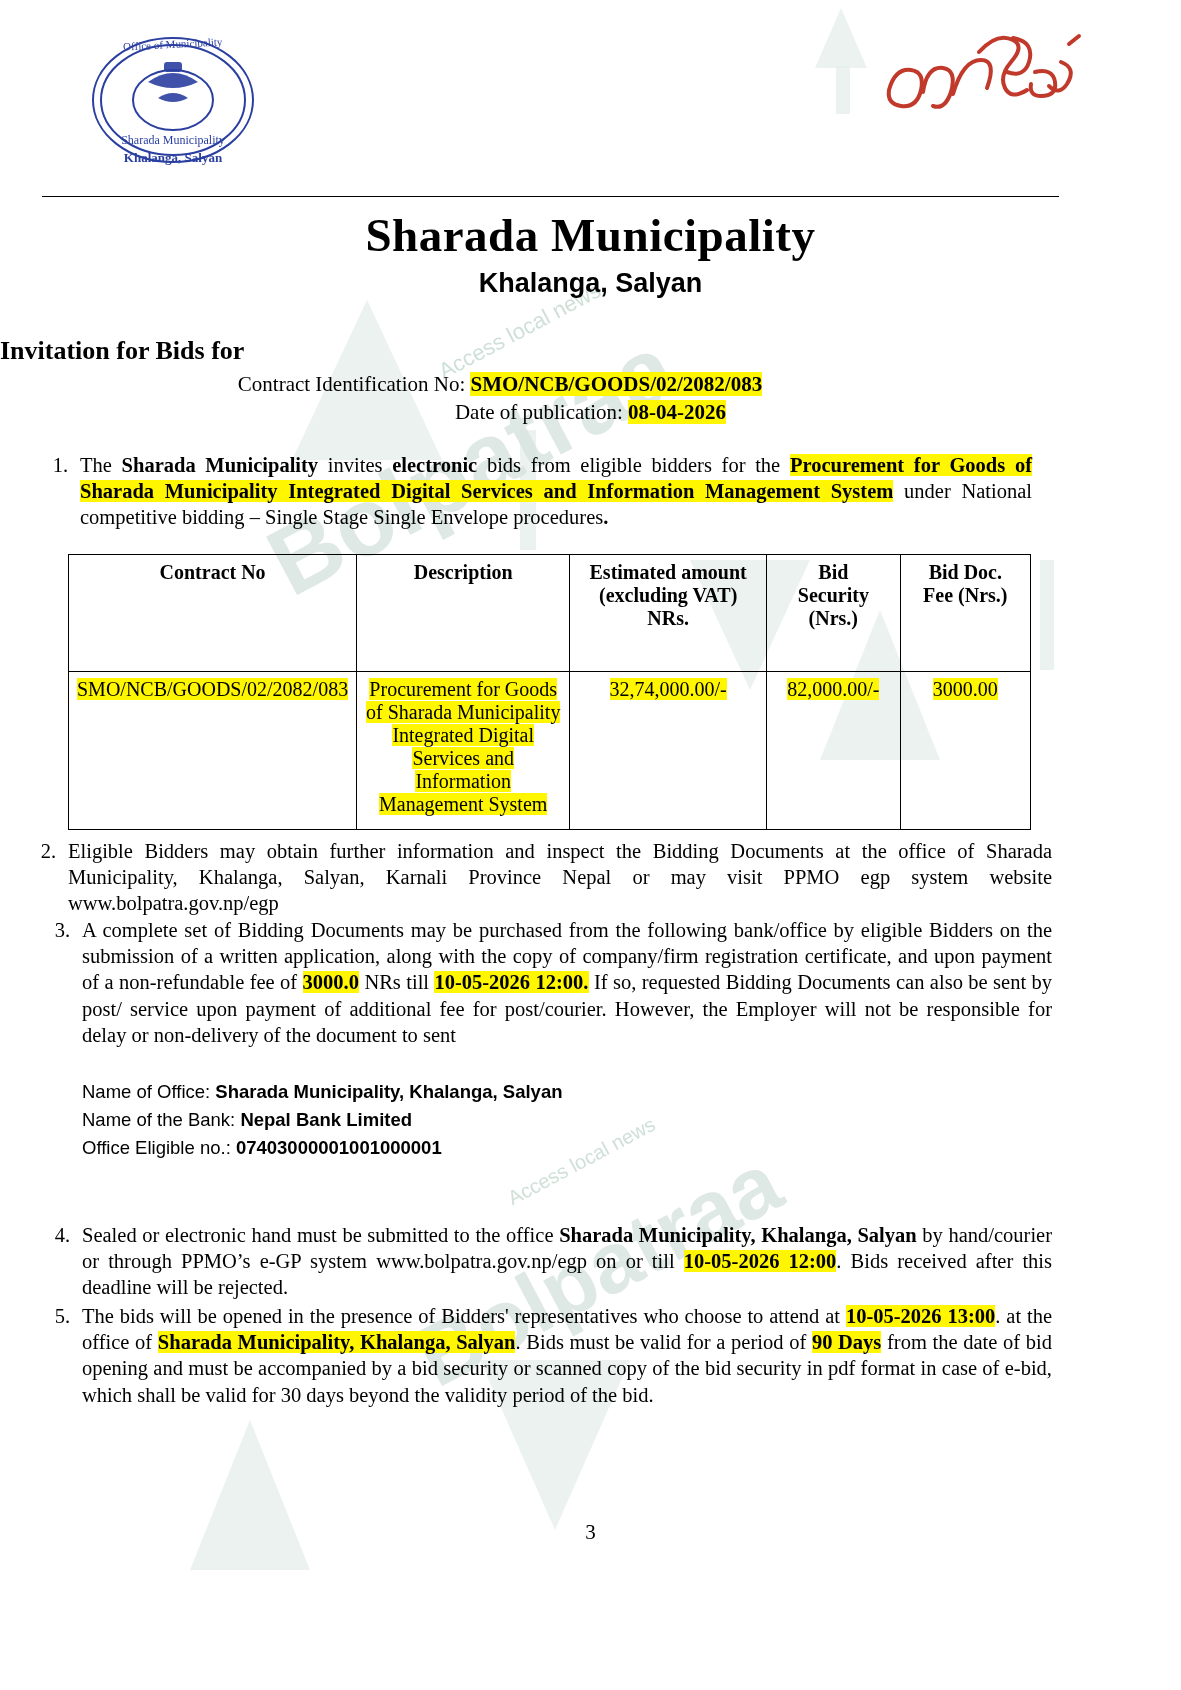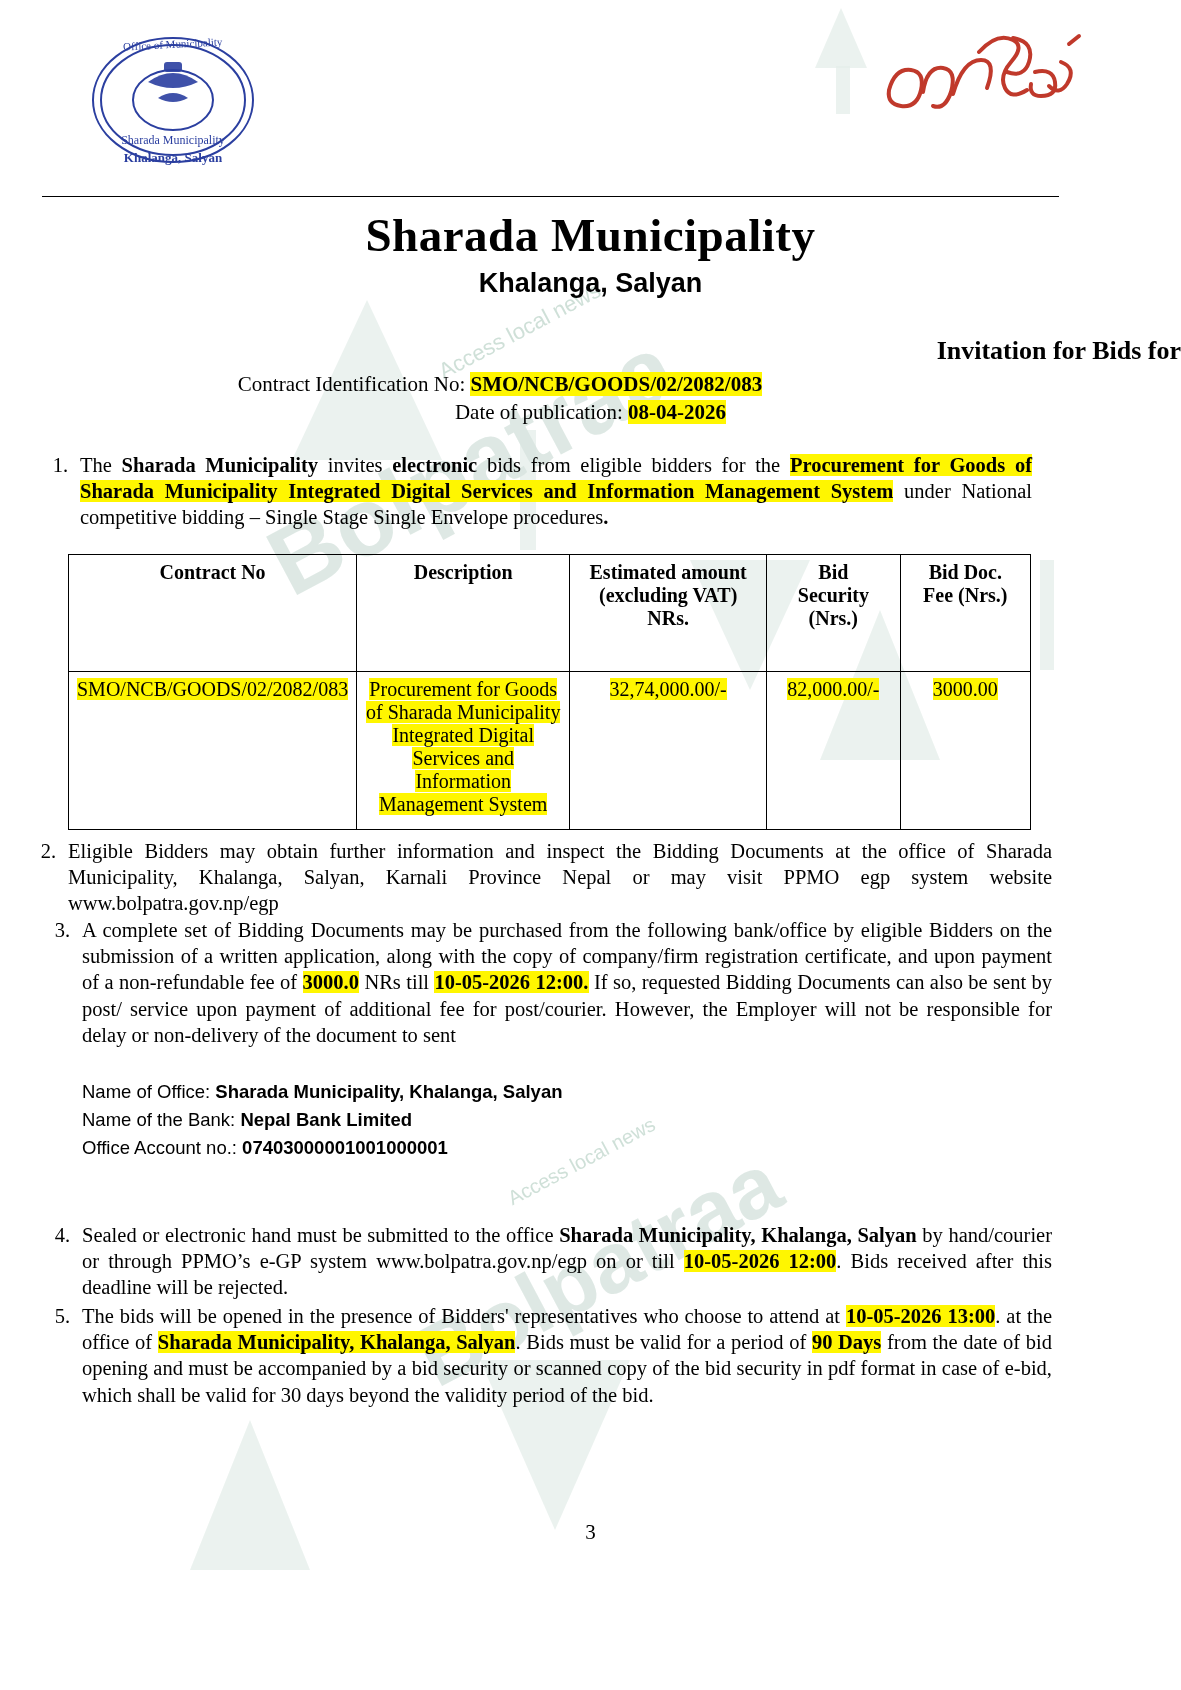--- a/index.html
+++ b/index.html
@@ -104,21 +104,21 @@
     width: 1181px;
     text-align: center;
     font-size: 27px;
     font-weight: bold;
     font-family: "Liberation Sans", sans-serif;
   }
   .ifb {
     position: absolute;
     left: 0; top: 336px;
     width: 1181px;
-    text-align: right;
+    text-align: left;
     font-size: 26px;
     font-weight: bold;
   }
   .cid {
     position: absolute;
     left: 0; top: 372px;
     width: 1000px;
     text-align: center;
     font-size: 21px;
   }
@@ -303,21 +303,21 @@
     </div>
 
     <div class="clause" style="left:82px; top:917px; width:970px;">
       <span class="num">3.</span>
       <span><span>A complete set of Bidding Documents may be purchased from the following bank/office by eligible Bidders on the submission of a written application, along with the copy of company/firm registration certificate, and upon payment of a non-refundable fee of </span><span class="hl b">3000.0</span><span> NRs till </span><span class="hl b">10-05-2026 12:00.</span><span> If so, requested Bidding Documents can also be sent by post/ service upon payment of additional fee for post/courier. However, the Employer will not be responsible for delay or non-delivery of the document to sent</span></span>
     </div>
 
     <div class="bankblock" style="left:82px; top:1078px; width:900px;">
       <div><span>Name of Office: </span><span class="b">Sharada Municipality, Khalanga, Salyan</span></div>
       <div><span>Name of the Bank: </span><span class="b">Nepal Bank Limited</span></div>
-      <div><span>Office Account no.: </span><span class="b">07403000001001000001</span></div>
+      <div><span>Office Eligible no.: </span><span class="b">07403000001001000001</span></div>
     </div>
 
     <div class="clause" style="left:82px; top:1222px; width:970px;">
       <span class="num">4.</span>
       <span><span>Sealed or electronic hand must be submitted to the office </span><span class="bi">Sharada Municipality, Khalanga, Salyan</span><span> by hand/courier or through PPMO’s e-GP system www.bolpatra.gov.np/egp on or till </span><span class="hl b">10-05-2026 12:00</span><span>. Bids received after this deadline will be rejected.</span></span>
     </div>
 
     <div class="clause" style="left:82px; top:1303px; width:970px;">
       <span class="num">5.</span>
       <span><span>The bids will be opened in the presence of Bidders' representatives who choose to attend at </span><span class="hl b">10-05-2026 13:00</span><span>. at the office of </span><span class="hl bi">Sharada Municipality, Khalanga, Salyan</span><span>. Bids must be valid for a period of </span><span class="hl bi">90 Days</span><span> from the date of bid opening and must be accompanied by a bid security or scanned copy of the bid security in pdf format in case of e-bid, which shall be valid for 30 days beyond the validity period of the bid.</span></span>

